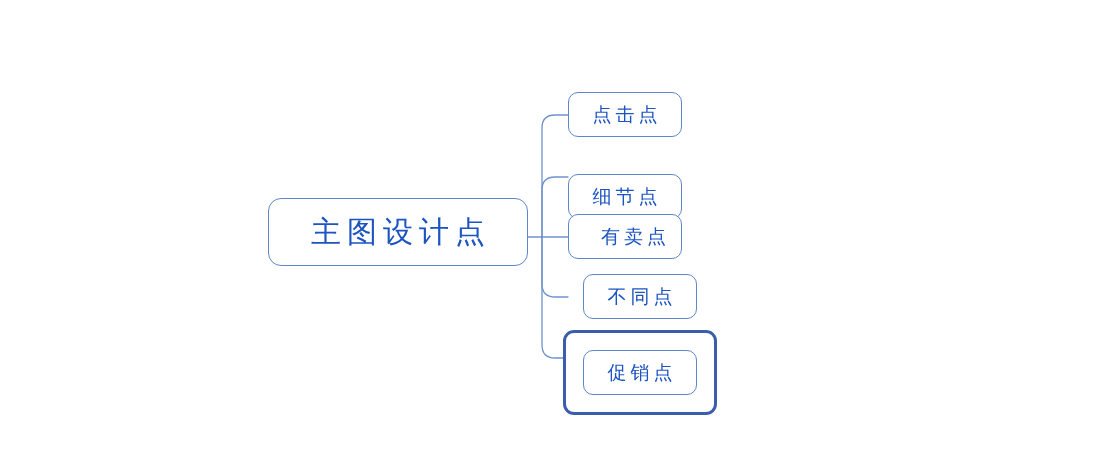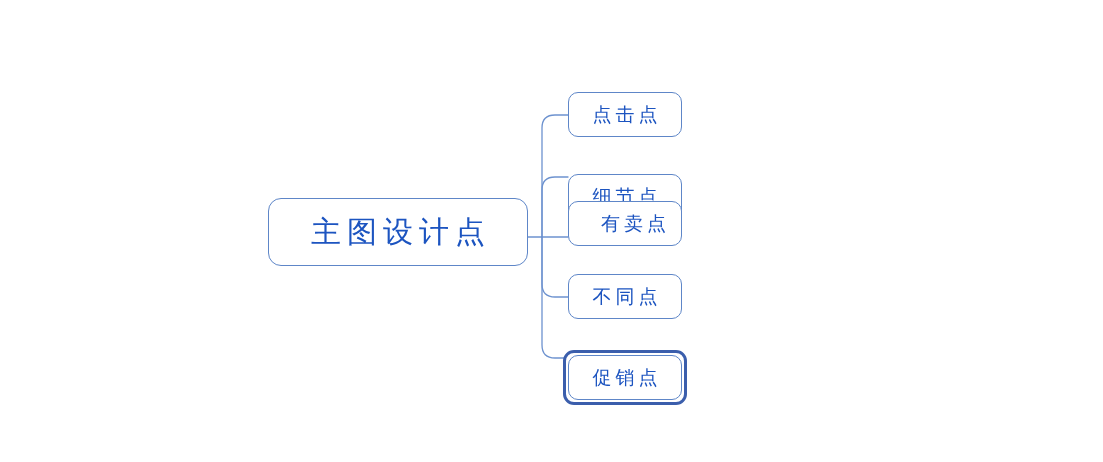--- a/index.html
+++ b/index.html
@@ -54,32 +54,31 @@
     width: 114px;
     height: 45px;
     border-radius: 10px;
     font-size: 19px;
     letter-spacing: 4px;
     text-indent: 4px;
     align-items: center;
   }
   .child-1 { top: 92px; }
   .child-2 { top: 154px; margin-top: 20px; }
-  .child-3 { top: 201px; padding-left: 17px; }
-  .child-4 { top: 274px; }
+  .child-3 { top: 214px; padding-left: 17px; }
+  .child-4 { top: 274px; margin-left: 15px; }
   .selection-ring {
     position: absolute;
     left: 563px;
     top: 330px;
     box-sizing: content-box;
-    padding: 2px;
+    padding: 17px;
     border: 3.5px solid var(--selection, #3b5eac);
     border-radius: 11px;
     background: #ffffff;
-    margin-top: 20px;
   }
   .selection-ring .child-node {
     position: relative;
     left: 0;
     top: 0;
   }
   .node-label {
     white-space: nowrap;
   }
 </style>

